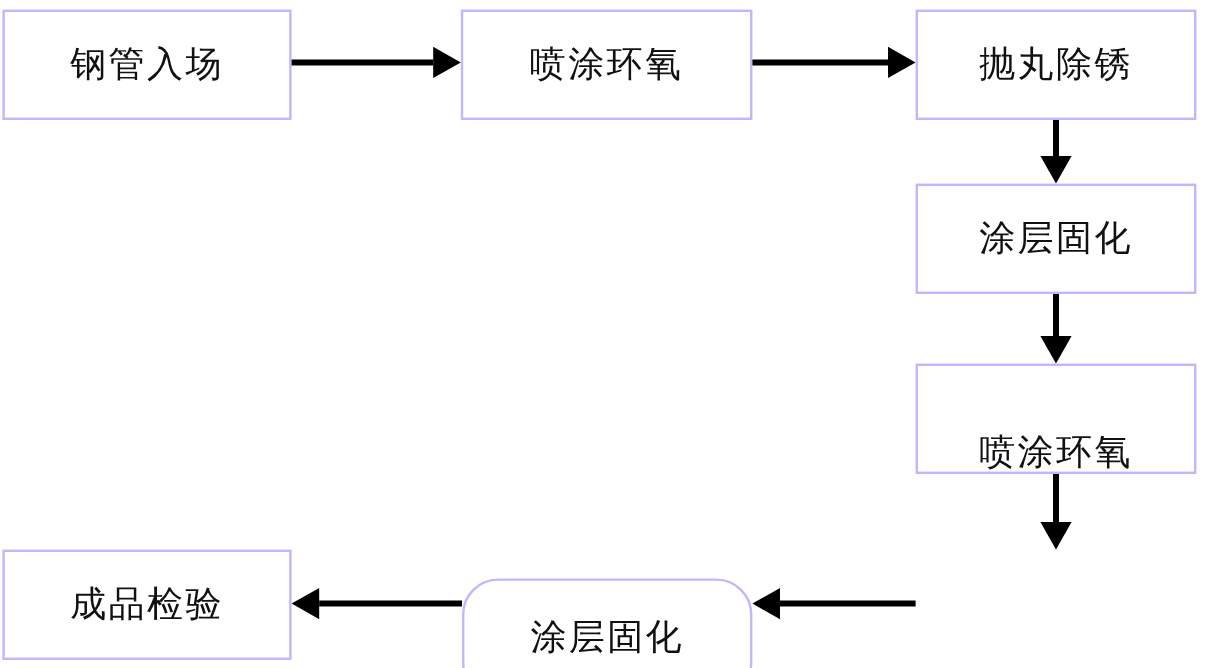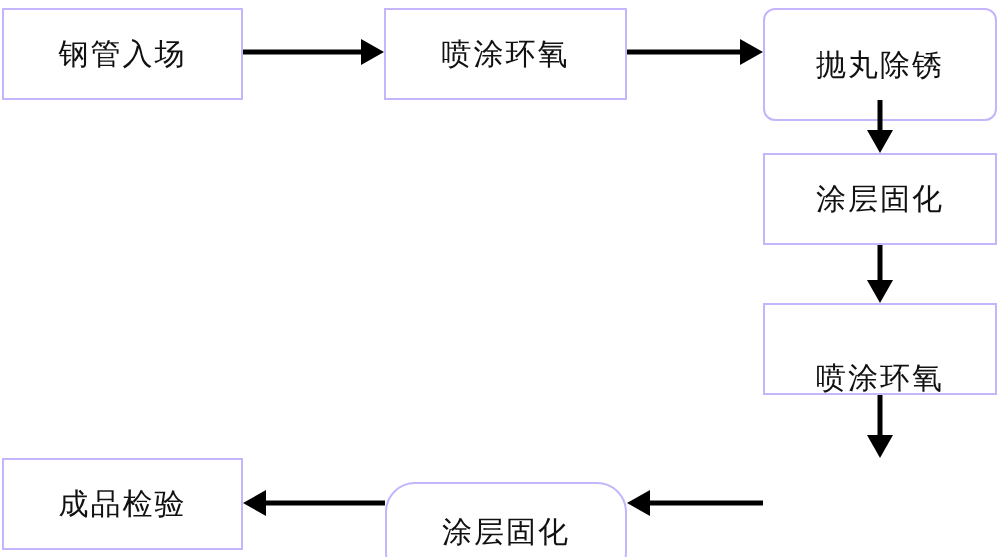--- a/index.html
+++ b/index.html
@@ -48,21 +48,21 @@
 <div id="canvas">
 
   <div class="node" style="left:2px;  top:8px;   width:241px; height:92px;">
     <span class="node-label">钢管入场</span>
   </div>
 
   <div class="node" style="left:384px; top:8px;   width:243px; height:92px;">
     <span class="node-label">喷涂环氧</span>
   </div>
 
-  <div class="node" style="left:763px; top:8px;   width:234px; height:113px;border-radius:12px;">
+  <div class="node" style="left:763px; top:8px;   width:234px; height:92px;">
     <span class="node-label">抛丸除锈</span>
   </div>
 
   <div class="node" style="left:763px; top:153px; width:234px; height:92px;">
     <span class="node-label">涂层固化</span>
   </div>
 
   <div class="node" style="left:763px; top:303px; width:234px; height:92px;align-items:flex-end;">
     <span class="node-label">喷涂环氧</span>
   </div>

